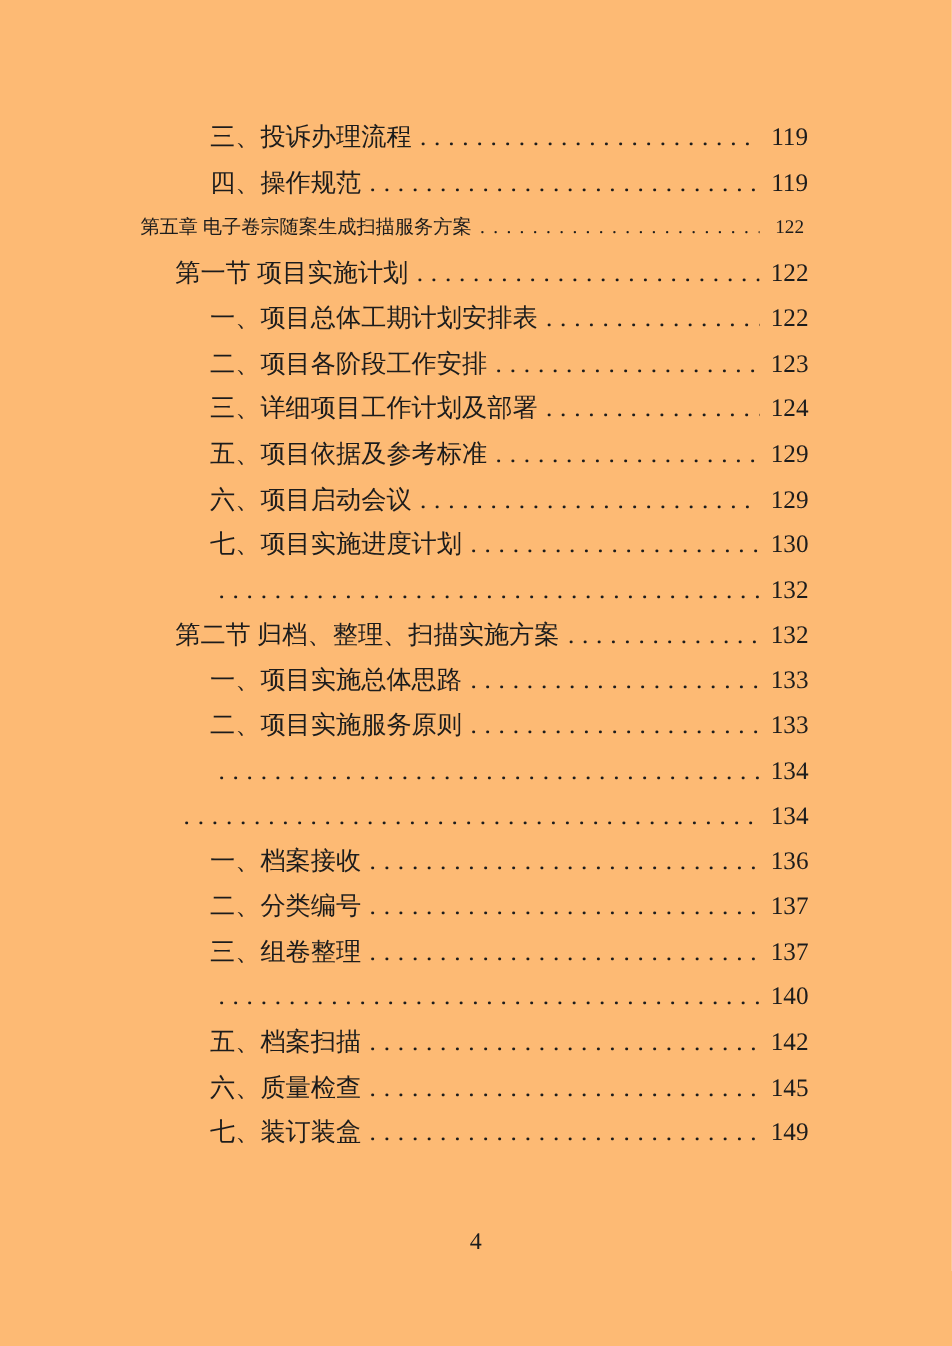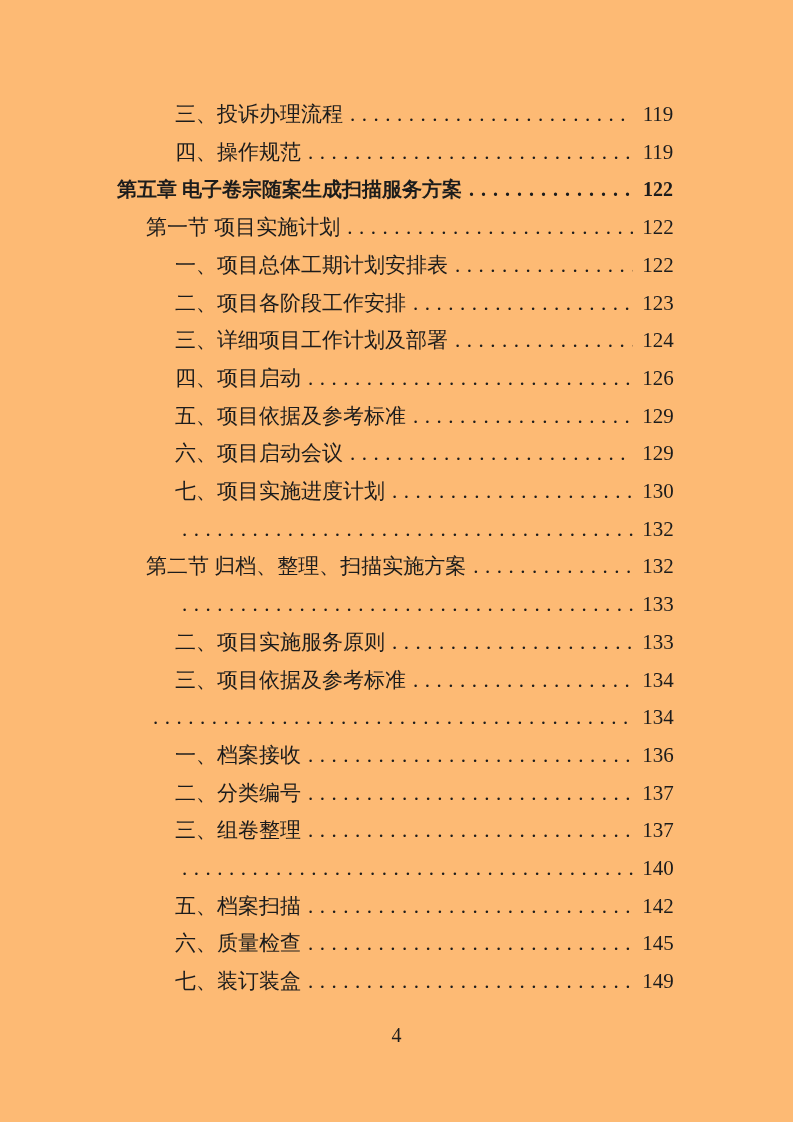--- a/index.html
+++ b/index.html
@@ -28,22 +28,22 @@
     right: 118px;
   }
   .toc-row {
     display: flex;
     align-items: baseline;
     line-height: 37.7px;
     font-size: 21px;
     white-space: nowrap;
   }
   .toc-row.level-chapter {
-    font-weight: bold;
-    font-size: 20px;
+    font-weight: normal;
+    font-size: 16px;
   }
   .toc-row.level-section { padding-left: 29px; }
   .toc-row.level-item    { padding-left: 58px; }
   .toc-label {
     flex-shrink: 0;
   }
   .toc-dots {
     flex: 1;
     overflow: hidden;
     white-space: nowrap;
@@ -106,25 +106,20 @@
         <span class="toc-label">二、项目各阶段工作安排</span>
         <span class="toc-dots"></span>
         <span class="toc-page">123</span>
       </div>
       <div class="toc-row level-item">
         <span class="toc-label">三、详细项目工作计划及部署</span>
         <span class="toc-dots"></span>
         <span class="toc-page">124</span>
       </div>
       <div class="toc-row level-item">
-        <span class="toc-label">四、项目启动</span>
-        <span class="toc-dots"></span>
-        <span class="toc-page">126</span>
-      </div>
-      <div class="toc-row level-item">
         <span class="toc-label">五、项目依据及参考标准</span>
         <span class="toc-dots"></span>
         <span class="toc-page">129</span>
       </div>
       <div class="toc-row level-item">
         <span class="toc-label">六、项目启动会议</span>
         <span class="toc-dots"></span>
         <span class="toc-page">129</span>
       </div>
       <div class="toc-row level-item">
@@ -135,30 +130,30 @@
       <div class="toc-row level-item">
         <span class="toc-dots"></span>
         <span class="toc-page">132</span>
       </div>
       <div class="toc-row level-section">
         <span class="toc-label">第二节 归档、整理、扫描实施方案</span>
         <span class="toc-dots"></span>
         <span class="toc-page">132</span>
       </div>
       <div class="toc-row level-item">
+        <span class="toc-label">一、项目实施总体思路</span>
         <span class="toc-dots"></span>
         <span class="toc-page">133</span>
       </div>
       <div class="toc-row level-item">
         <span class="toc-label">二、项目实施服务原则</span>
         <span class="toc-dots"></span>
         <span class="toc-page">133</span>
       </div>
       <div class="toc-row level-item">
-        <span class="toc-label">三、项目依据及参考标准</span>
         <span class="toc-dots"></span>
         <span class="toc-page">134</span>
       </div>
       <div class="toc-row level-section">
         <span class="toc-dots"></span>
         <span class="toc-page">134</span>
       </div>
       <div class="toc-row level-item">
         <span class="toc-label">一、档案接收</span>
         <span class="toc-dots"></span>

